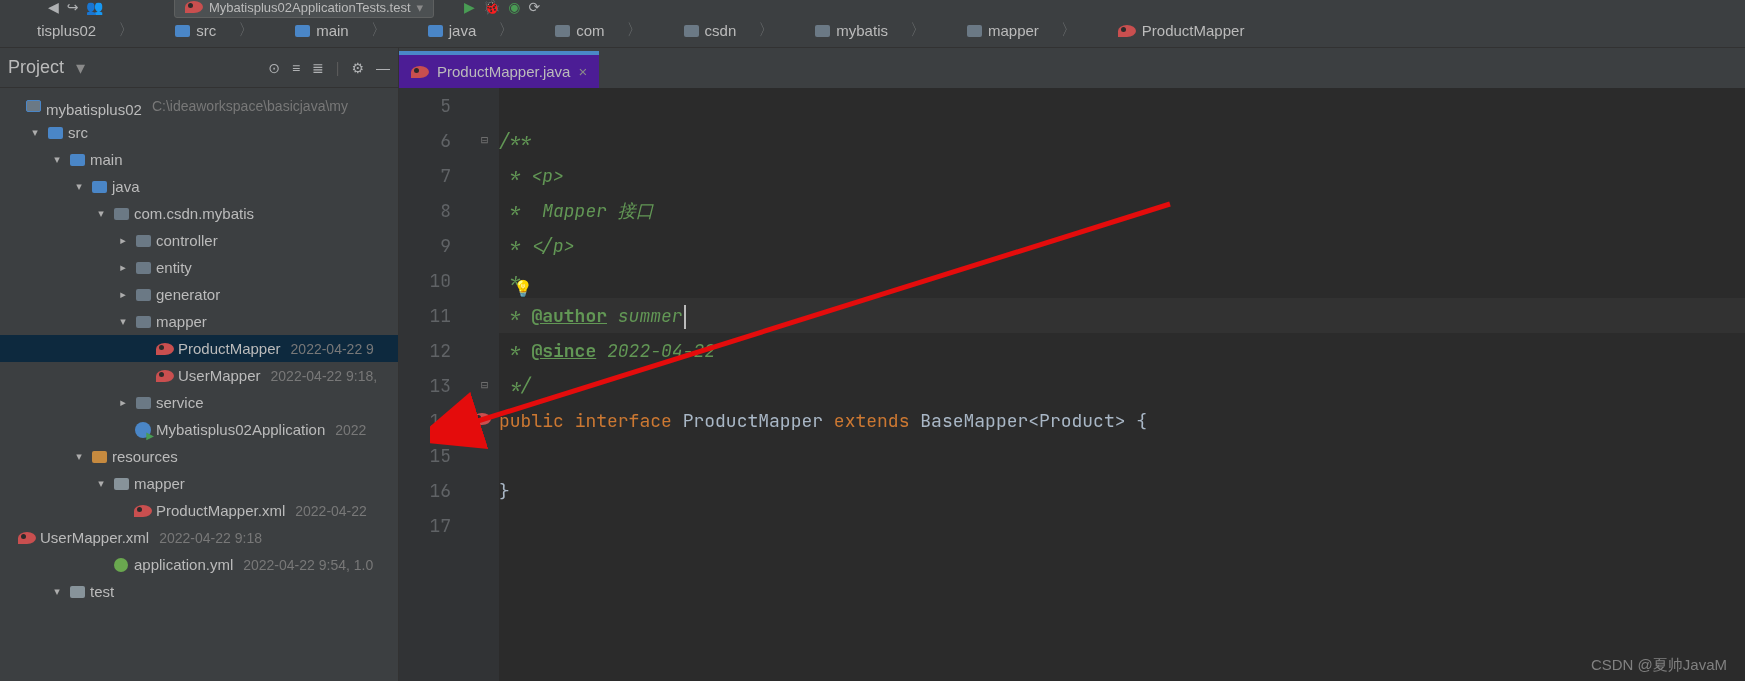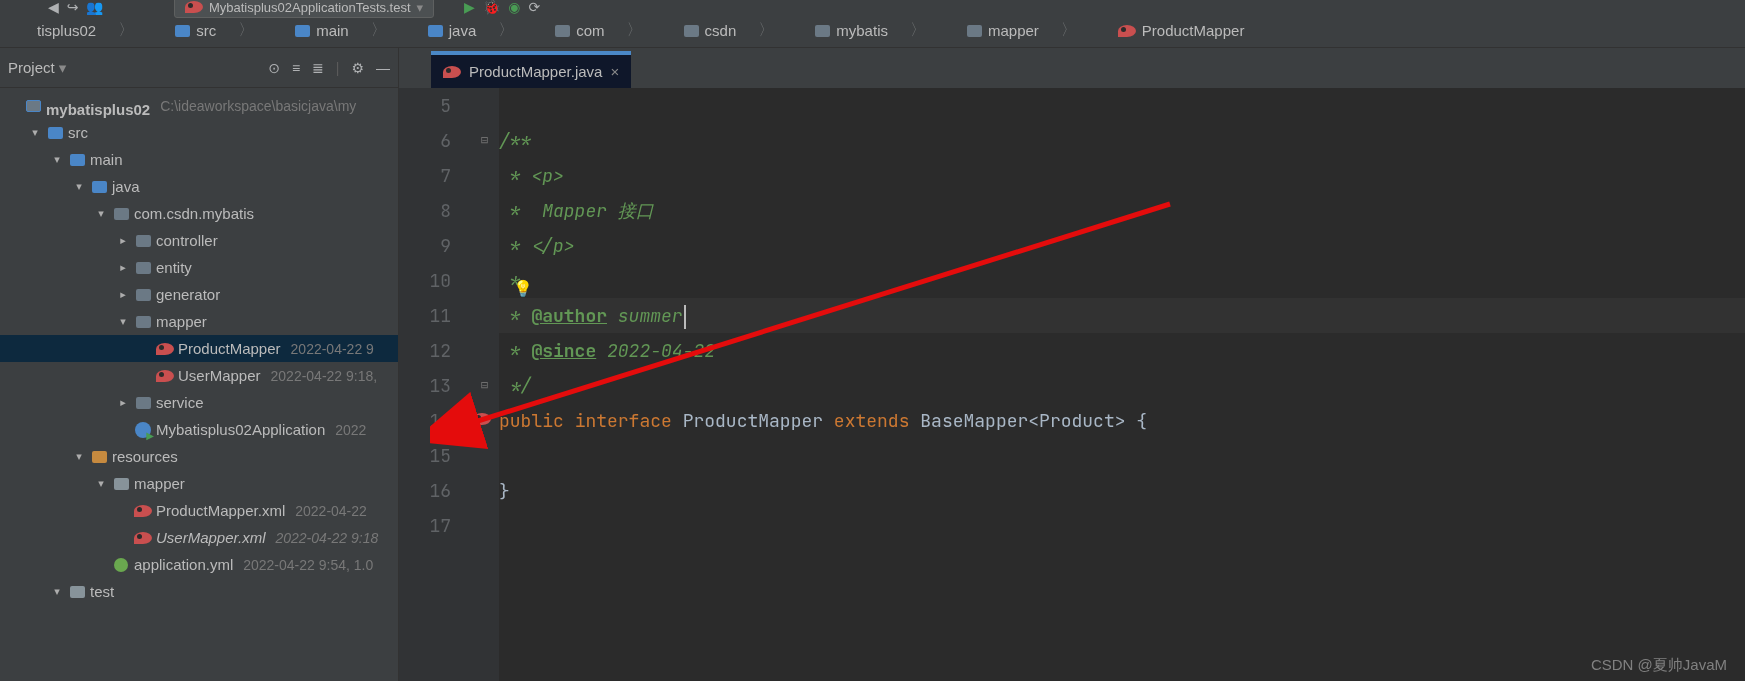--- a/index.html
+++ b/index.html
@@ -68,66 +68,65 @@
   flex-shrink: 0;
 }
 .project-header {
   height: 40px;
   border-bottom: 1px solid #323232;
   display: flex;
   align-items: center;
   padding: 0 8px;
   gap: 8px;
 }
-.project-title { font-size: 15px; flex: 1; display: flex; align-items: center; gap: 4px; }
+.project-title { font-size: 18px; flex: 1; display: flex; align-items: center; gap: 12px; }
 .project-header-icons { display: flex; gap: 12px; color: #afb1b3; }
 .project-tree {
   flex: 1;
   overflow: hidden;
   padding-top: 4px;
   font-size: 15px;
   position: relative;
 }
 .tree-row {
   display: flex;
   align-items: center;
   height: 27px;
   white-space: nowrap;
   gap: 4px;
   cursor: pointer;
 }
 .tree-row.selected { background: #0d293e; }
 .tree-arrow { width: 14px; text-align: center; color: #adadad; font-size: 11px; }
 .tree-icon { width: 18px; display: inline-flex; justify-content: center; }
 .tree-label { color: #bbbbbb; }
-.tree-label.bold { font-weight: 700; margin-top: 7px; }
+.tree-label.bold { font-weight: 400; margin-top: 7px; }
 .tree-meta { color: #787878; font-size: 14px; margin-left: 6px; }
 .editor-area {
   flex: 1;
   display: flex;
   flex-direction: column;
   background: #2b2b2b;
   overflow: hidden;
 }
 .tab-bar {
   height: 40px;
   background: #3c3f41;
   display: flex;
   align-items: flex-end;
 }
 .tab {
-  background: #0f172a;
+  background: #4c1d95;
   border-top: 4px solid #4a88c7;
   padding: 8px 12px;
   display: flex;
   align-items: center;
   gap: 8px;
   font-size: 15px;
   color: #bbbbbb;
-  margin-left: 32px;
 }
 .tab-close { color: #8a8a8a; cursor: pointer; }
 .editor-body { flex: 1; display: flex; overflow: hidden; }
 .gutter {
   width: 70px;
   background: #313335;
   text-align: right;
   color: #606366;
   font-family: "JetBrains Mono", Consolas, monospace;
   font-size: 18px;
@@ -414,21 +413,21 @@
           <span class="tree-label">mapper</span>
         </div>
         <div class="tree-row" style="padding-left: 116px;">
           <span class="tree-arrow"></span>
           <span class="tree-icon">
             <span class="bird-icon"></span>
           </span>
           <span class="tree-label">ProductMapper.xml</span>
           <span class="tree-meta">2022-04-22</span>
         </div>
-        <div class="tree-row" style="padding-left: 116px; font-style: italic;">
+        <div class="tree-row" style="">
           <span class="tree-arrow"></span>
           <span class="tree-icon">
             <span class="bird-icon"></span>
           </span>
           <span class="tree-label">UserMapper.xml</span>
           <span class="tree-meta">2022-04-22 9:18</span>
         </div>
         <div class="tree-row" style="padding-left: 94px;">
           <span class="tree-arrow"></span>
           <span class="tree-icon">

